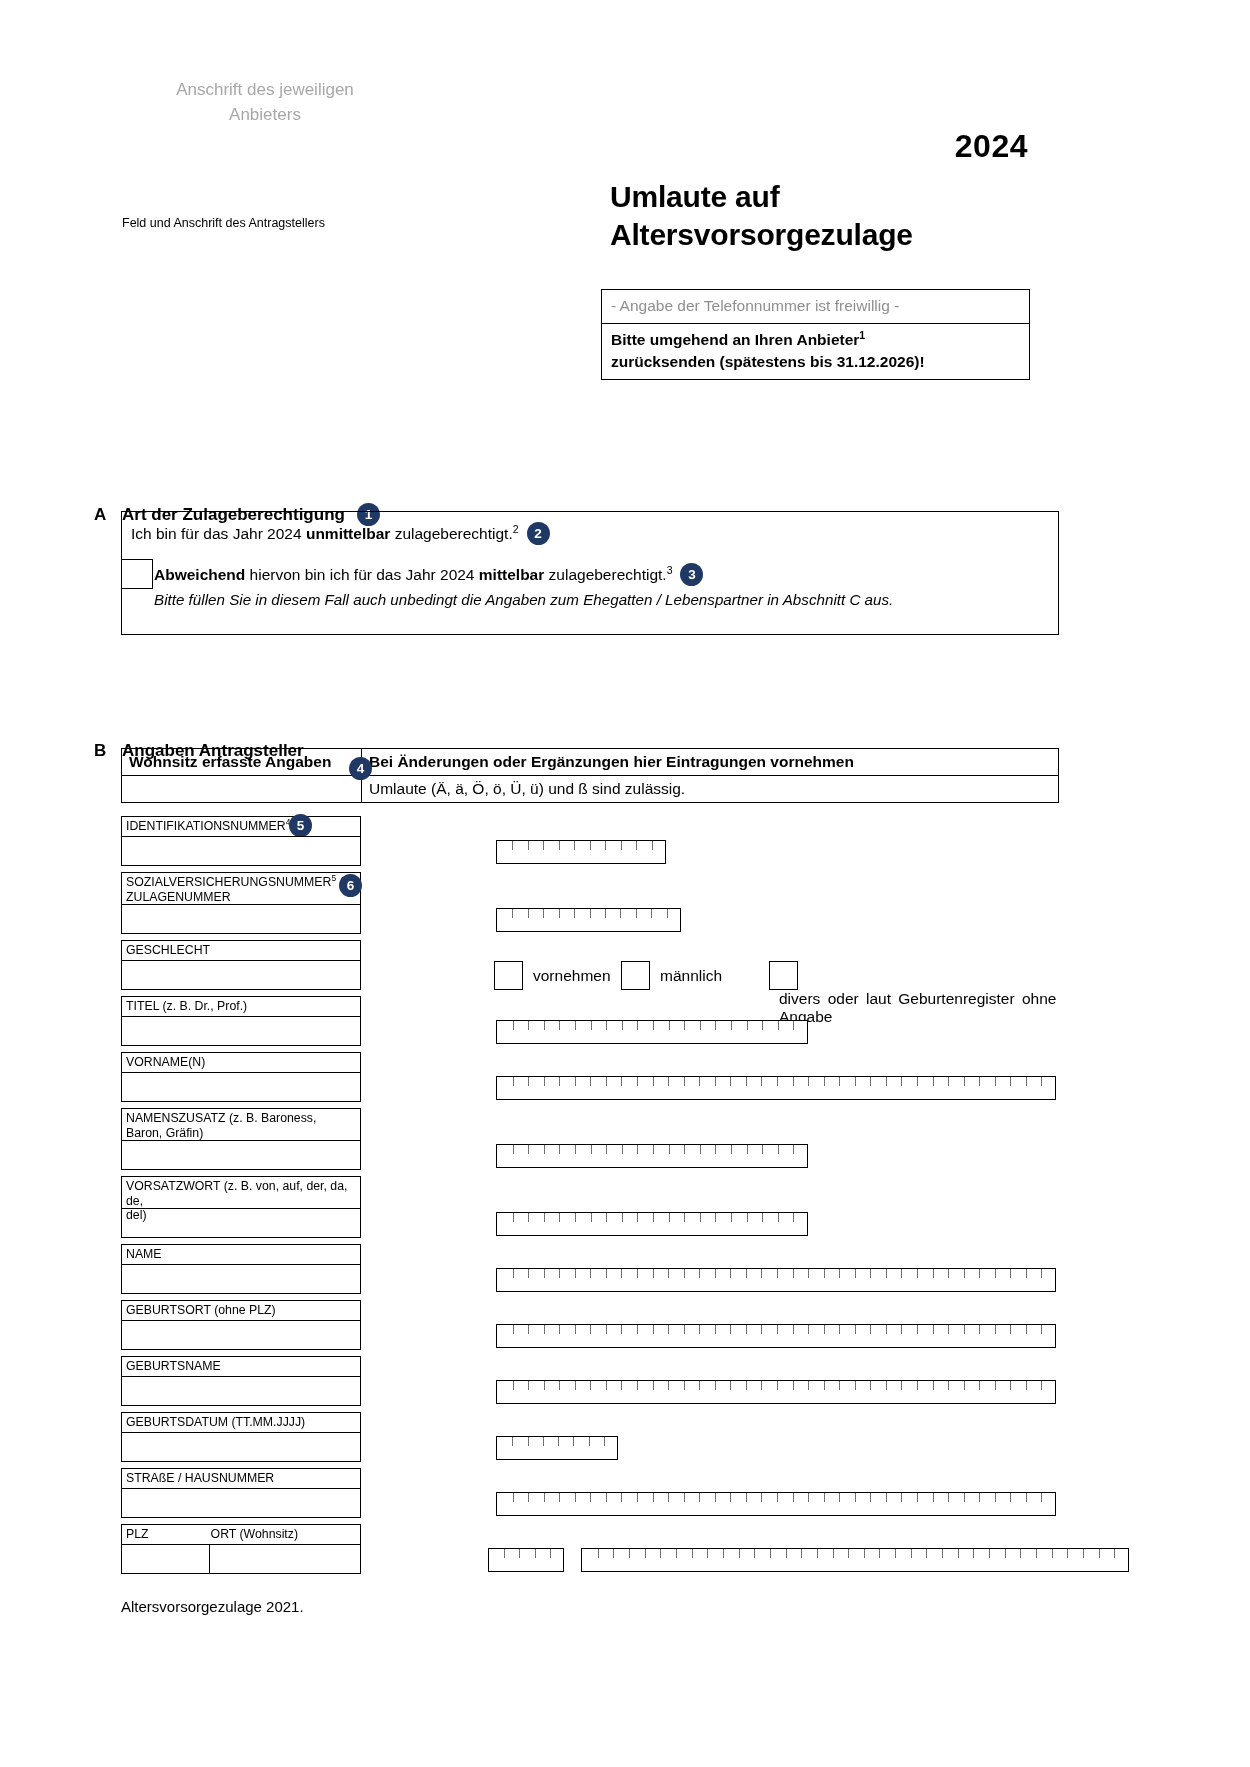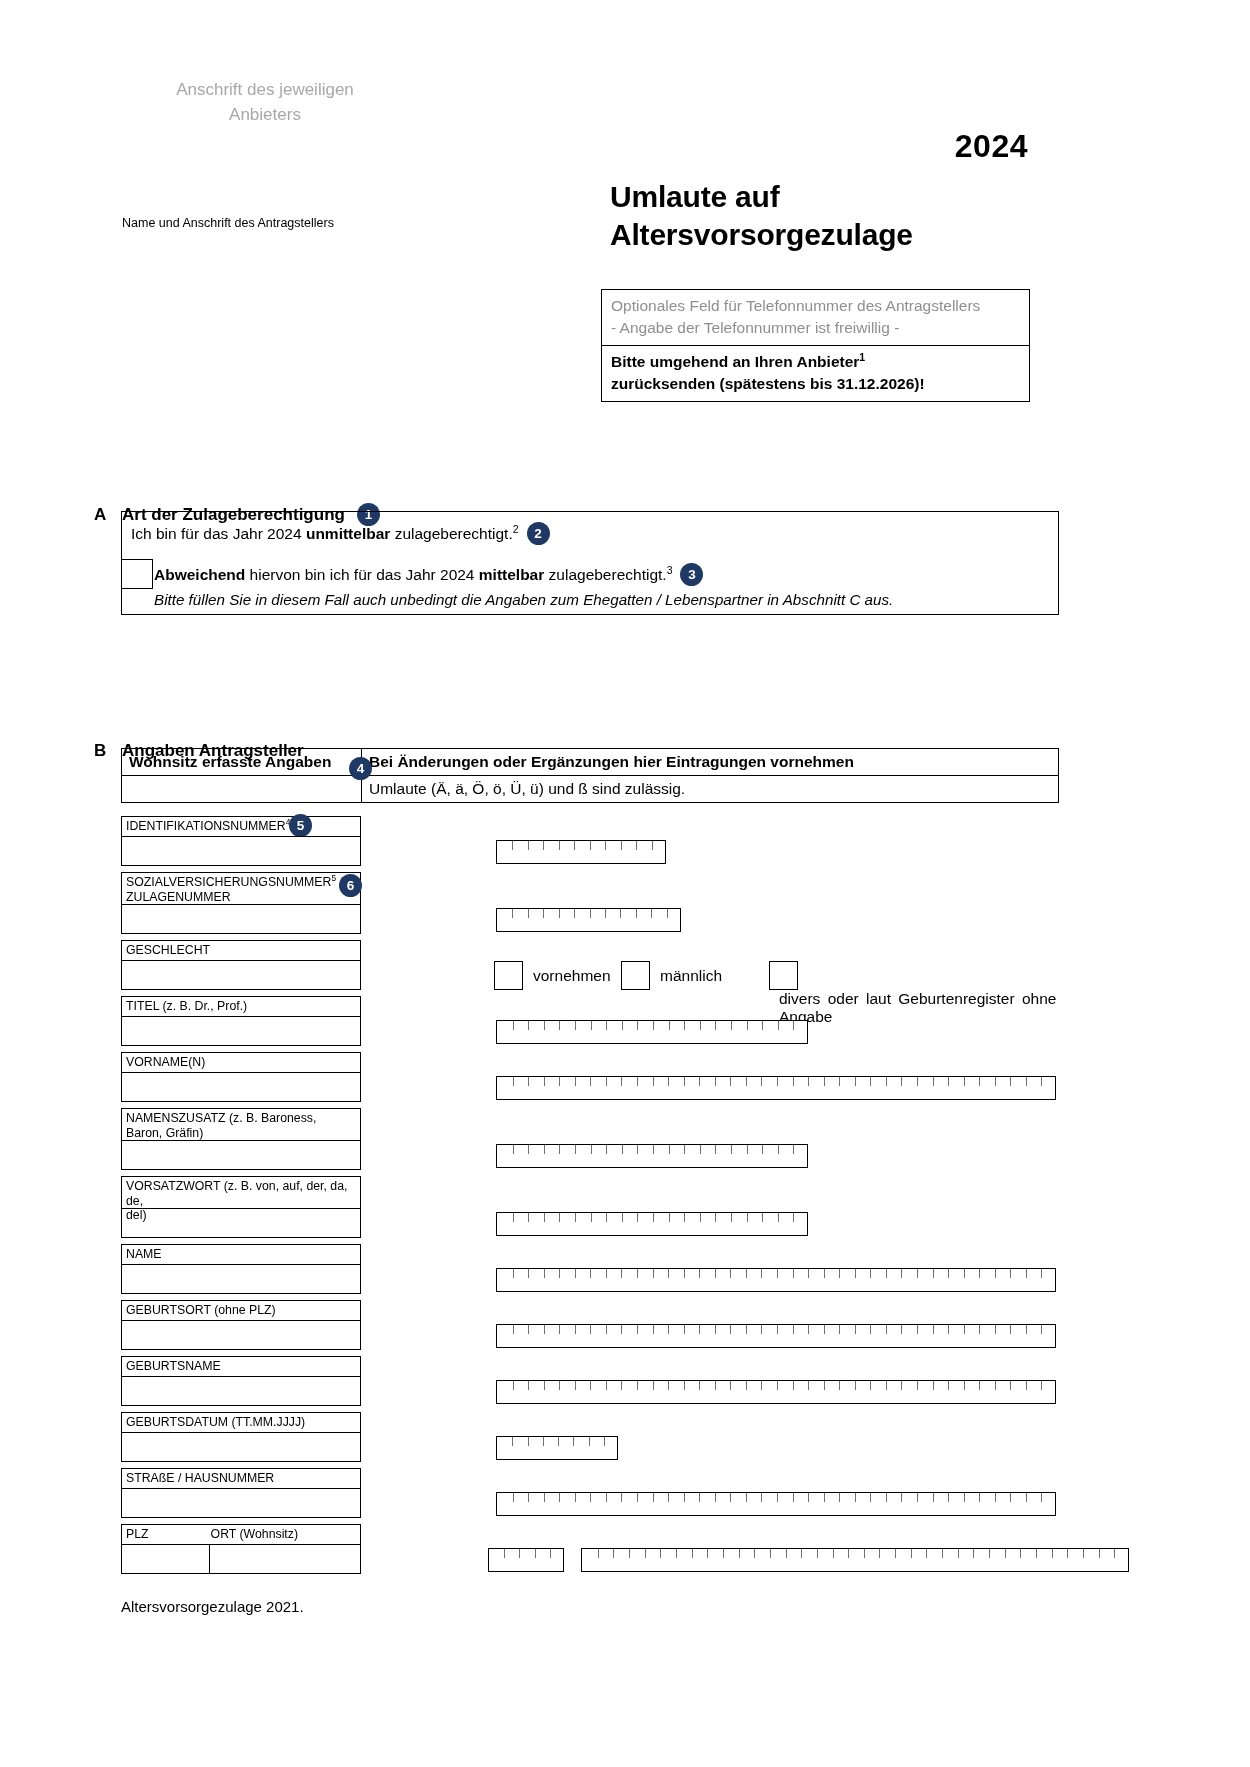--- a/index.html
+++ b/index.html
@@ -52,21 +52,21 @@
   .sec-letter{ width:28px; }
   .badge{
     display:inline-flex; align-items:center; justify-content:center;
     width:23px; height:23px; border-radius:50%;
     background:#1f3864; color:#fff; font-size:13.5px; font-weight:bold;
     font-family:"Liberation Sans", sans-serif;
   }
 
   
   .boxA{
-    position:absolute; left:121px; top:511px; width:938px; height:104px;
+    position:absolute; left:121px; top:511px; width:938px; height:124px;
     border:1.1px solid #000;
     text-align:center;
   }
   .lineA1{ position:absolute; left:9px; top:10px; font-size:15.5px; display:flex; align-items:center; gap:8px;}
   .chkA{
     position:absolute; left:-1px; top:47px; width:32px; height:30px; border:1.3px solid #000; background:#fff;
   }
   .lineA2{ position:absolute; left:32px; top:51px; font-size:15.5px; display:flex; align-items:center; gap:8px;}
   .lineA3{ position:absolute; left:32px; top:79px; font-size:15.2px; font-style:italic; }
 
@@ -105,33 +105,32 @@
     font-size:15px; line-height:1.45;
   }
 </style>
 </head>
 <body>
 
 <div class="page">
 
   <div class="provider-addr">Anschrift des jeweiligen Anbieters</div>
 
-  <div class="applicant-addr">Name und Anschrift des Antragstellers</div>
+  <div class="applicant-addr">Feld und Anschrift des Antragstellers</div>
 
 
   <div class="year">2024</div>
 
   <div class="main-title">
     <div>Umlaute auf</div>
     <div>Altersvorsorgezulage</div>
   </div>
 
   <div class="phone-box">
     <div class="grey">
-      <div>Optionales Feld für Telefonnummer des Antragstellers</div>
       <div>- Angabe der Telefonnummer ist freiwillig -</div>
     </div>
     <div class="bold">
       <div><span>Bitte umgehend an Ihren Anbieter</span><sup>1</sup></div>
       <div>zurücksenden (spätestens bis 31.12.2026)!</div>
     </div>
   </div>
 
   <div class="sec-head" style="left:94px; top:503px;">
     <span class="sec-letter">A</span>

